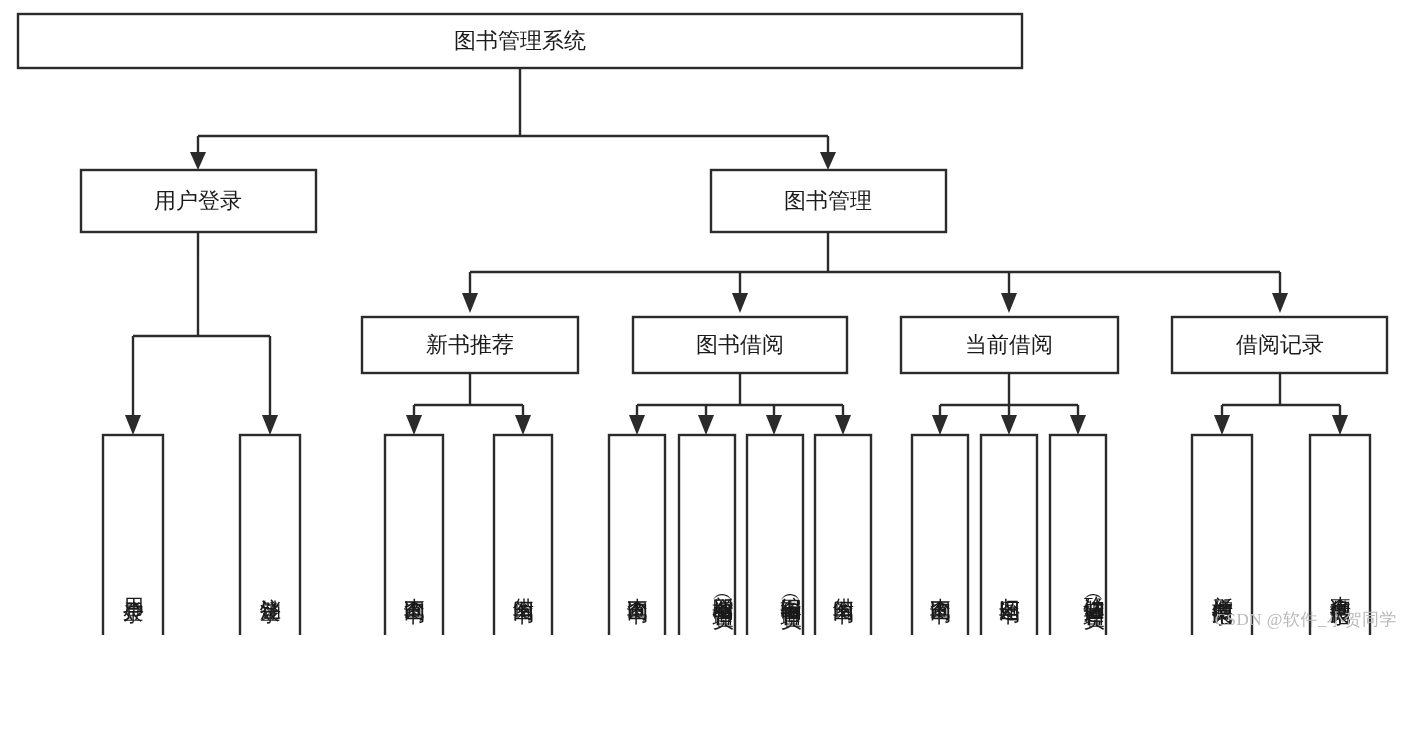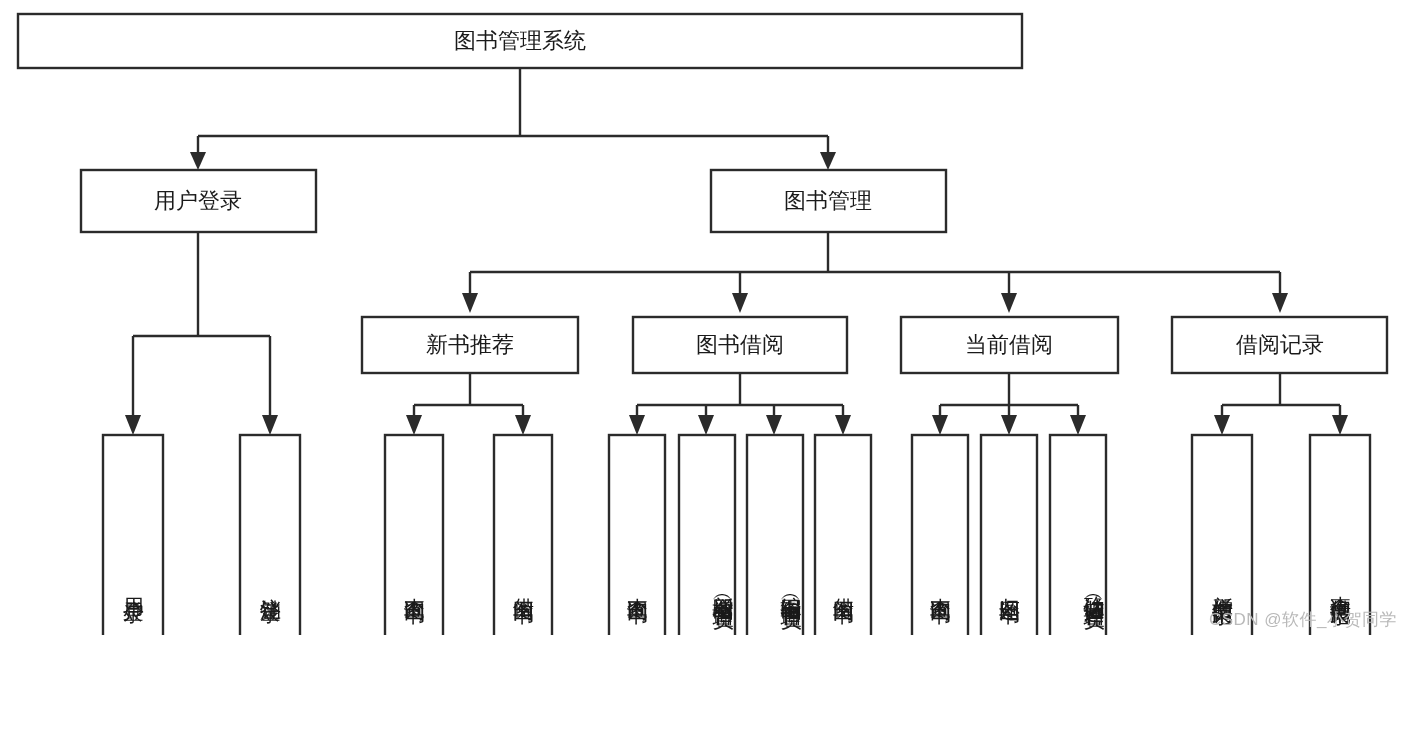--- a/index.html
+++ b/index.html
@@ -62,21 +62,21 @@
     justify-content: center;
     text-align: center;
     white-space: nowrap;
     pointer-events: none;
     user-select: none;
   }
   .watermark {
     position: absolute;
     right: 8px;
     bottom: 4px;
-    font-family: Liberation Sans, sans-serif;
+    font-family: Liberation Serif, serif;
     font-size: 17px;
     color: #b9b9b9;
     letter-spacing: 0.5px;
     white-space: nowrap;
   }
 </style>
 </head>
 <body>
 
 <div id="diagram-root">

